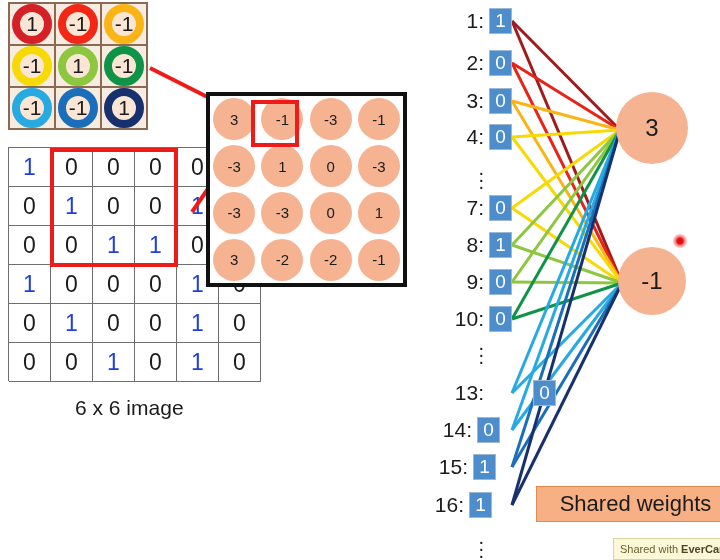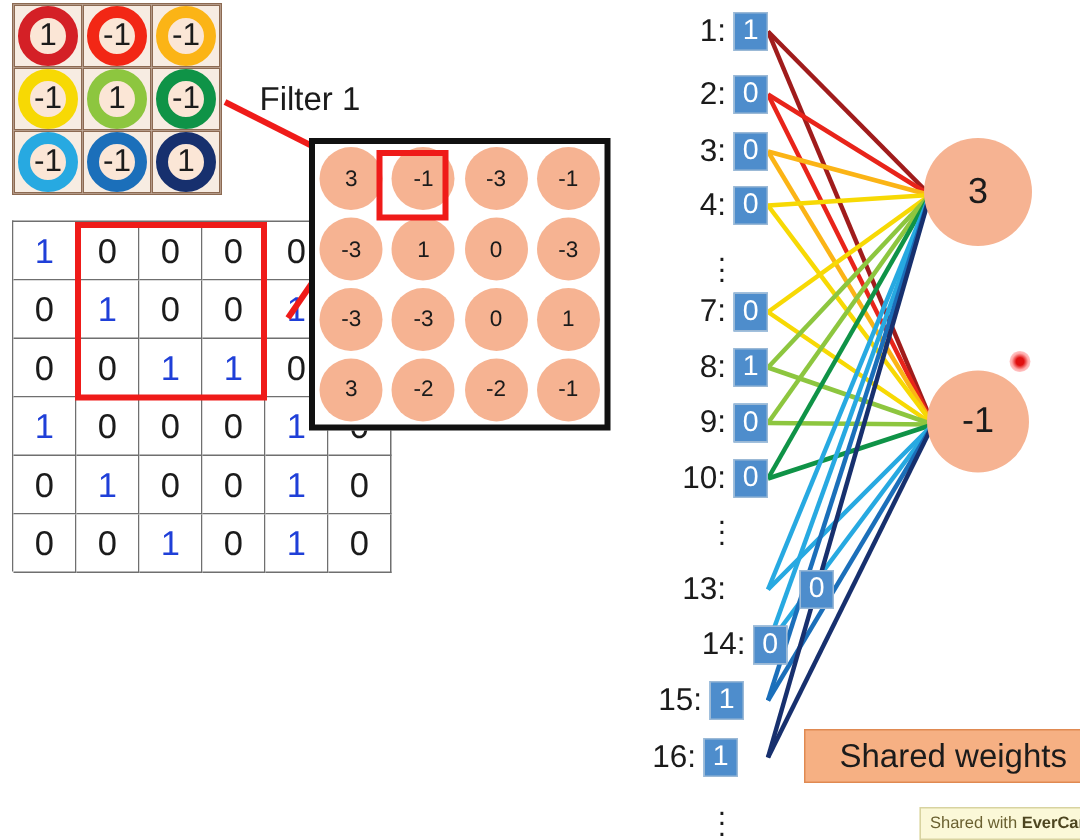--- a/index.html
+++ b/index.html
@@ -341,21 +341,20 @@
       <div class="fcell">
         <div class="ring" style="border-color: rgb(27, 111, 186);"></div>
         <span class="fval">-1</span>
       </div>
       <div class="fcell">
         <div class="ring" style="border-color: rgb(23, 48, 110);"></div>
         <span class="fval">1</span>
       </div>
     </div>
 
-  <div id="filter-label">Filter 1</div>
 
   <div id="image-grid">
       <div class="icell v1">1</div>
       <div class="icell v0">0</div>
       <div class="icell v0">0</div>
       <div class="icell v0">0</div>
       <div class="icell v0">0</div>
       <div class="icell v1">1</div>
       <div class="icell v0">0</div>
       <div class="icell v1">1</div>
@@ -382,20 +381,21 @@
       <div class="icell v1">1</div>
       <div class="icell v0">0</div>
       <div class="icell v0">0</div>
       <div class="icell v0">0</div>
       <div class="icell v1">1</div>
       <div class="icell v0">0</div>
       <div class="icell v1">1</div>
       <div class="icell v0">0</div>
     </div>
   <div id="image-selection"></div>
+  <div id="image-caption">6 x 6 image</div>
 
 
   <div id="feature-panel">
     <div id="feature-grid">
         <div class="fmcell">
           <div class="disc"></div>
           <span class="fmval">3</span>
         </div>
         <div class="fmcell">
           <div class="disc"></div>
@@ -526,21 +526,21 @@
         <span class="nn-box">0</span>
       </div>
       <div class="nn-row" style="left: 448px; top: 306px;">
         <span class="nn-index">10:</span>
         <span class="nn-box">0</span>
       </div>
       <div class="nn-row" style="left: 448px; top: 380px; gap: 44px;">
         <span class="nn-index">13:</span>
         <span class="nn-box">0</span>
       </div>
-      <div class="nn-row" style="left: 461px; top: 417px;">
+      <div class="nn-row" style="left: 436px; top: 417px;">
         <span class="nn-index">14:</span>
         <span class="nn-box">0</span>
       </div>
       <div class="nn-row" style="left: 432px; top: 454px;">
         <span class="nn-index">15:</span>
         <span class="nn-box">1</span>
       </div>
       <div class="nn-row" style="left: 428px; top: 492px;">
         <span class="nn-index">16:</span>
         <span class="nn-box">1</span>

